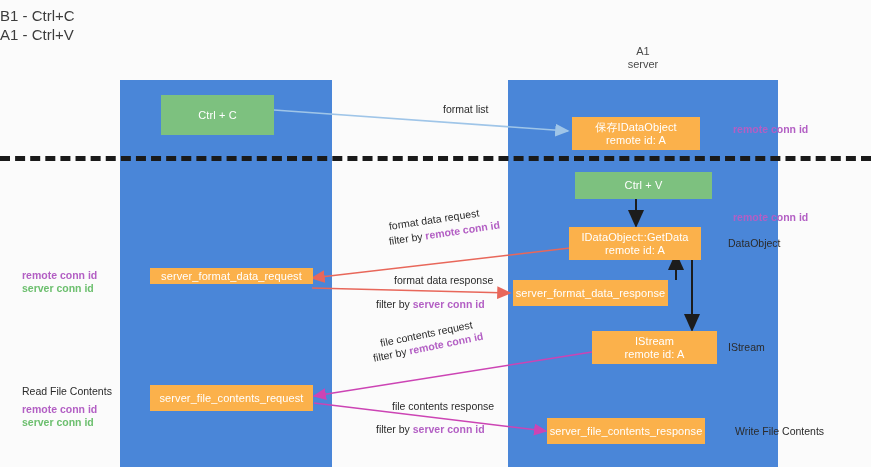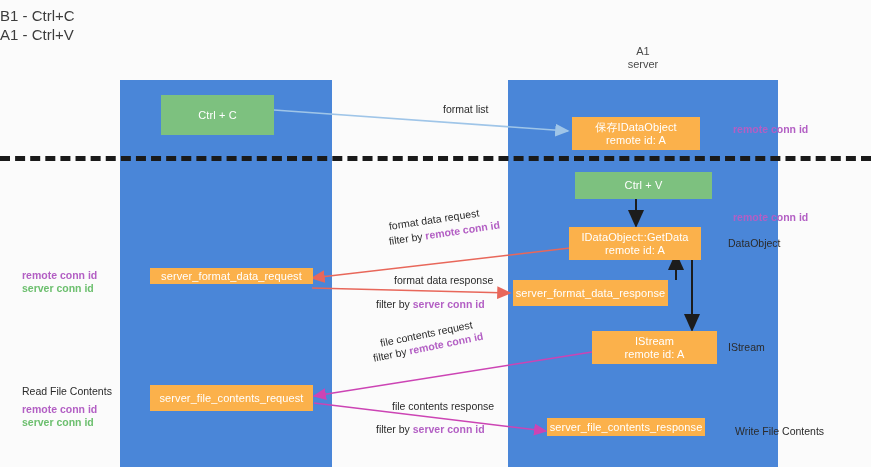--- a/index.html
+++ b/index.html
@@ -162,21 +162,21 @@
 
   <div class="node orange" style="left:150px; top:268px; width:163px; height:16px;">server_format_data_request</div>
 
   <div class="node orange" style="left:513px; top:280px; width:155px; height:26px;">server_format_data_response</div>
 
   <div class="node orange" style="left:592px; top:331px; width:125px; height:33px;">IStream
 remote id: A</div>
 
   <div class="node orange" style="left:150px; top:385px; width:163px; height:26px;">server_file_contents_request</div>
 
-  <div class="node orange" style="left:547px; top:418px; width:158px; height:18px;">server_file_contents_response</div>
+  <div class="node orange" style="left:547px; top:418px; width:158px; height:26px;">server_file_contents_response</div>
 
   <div class="edge-label" style="left:402px; top:103px;margin-left:41px;">format list</div>
 
   <div class="edge-label rot1" style="left:388px; top:220px;">format data request</div>
   <div class="edge-label rot1" style="left:388px; top:235px;"><span>filter by </span><span class="kw-purple">remote conn id</span></div>
 
   <div class="edge-label" style="left:394px; top:274px;">format data response</div>
   <div class="edge-label" style="left:376px; top:298px;"><span>filter by </span><span class="kw-purple">server conn id</span></div>
 
   <div class="edge-label rot2" style="left:379px; top:337px;">file contents request</div>

